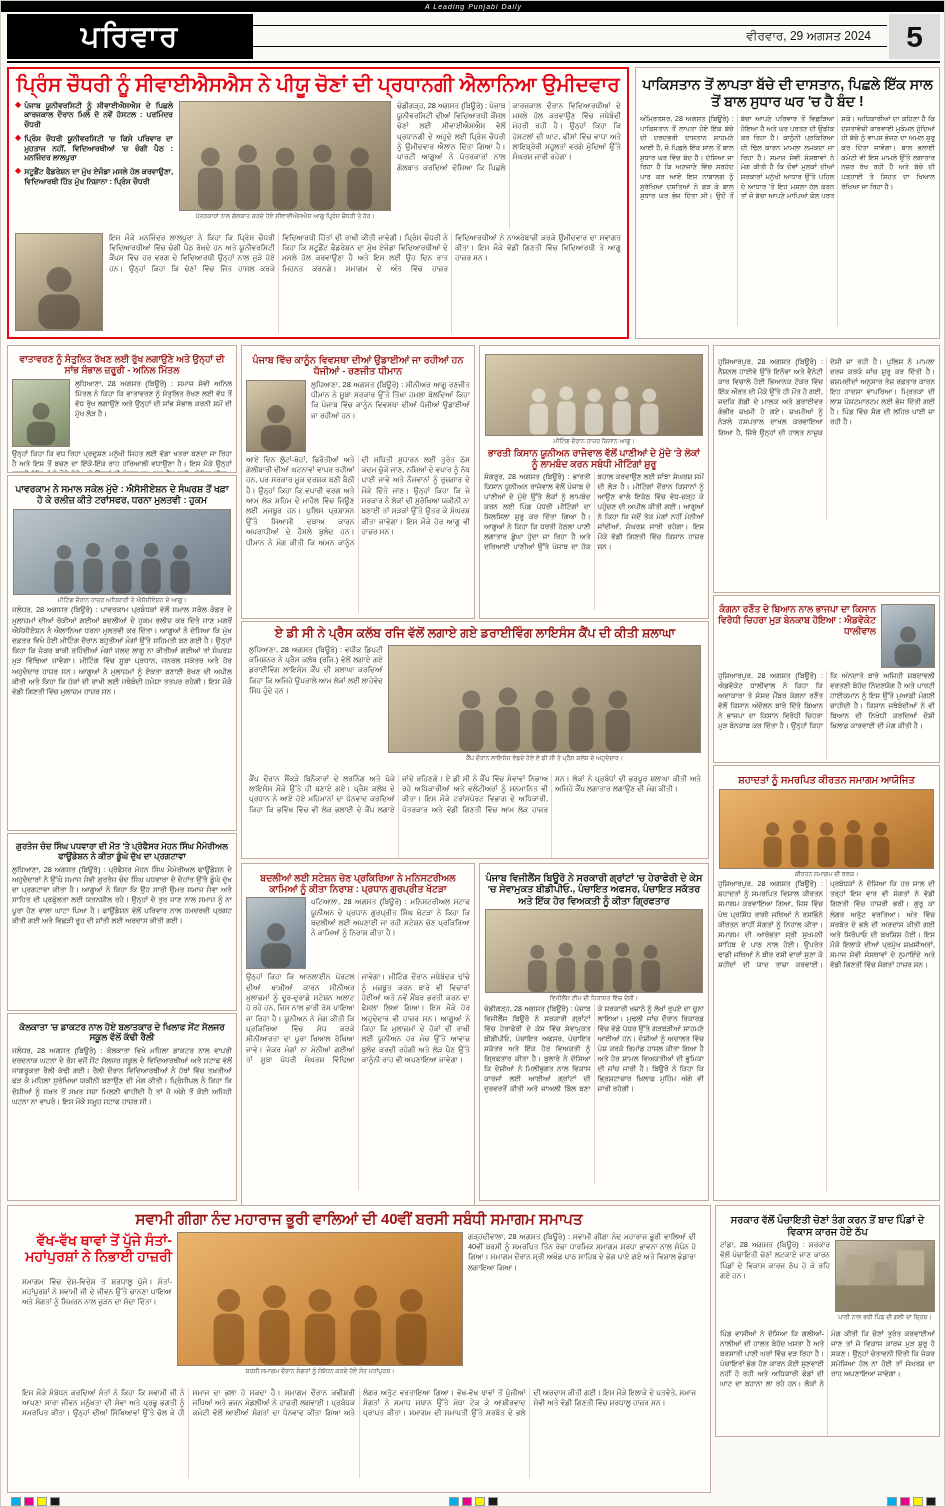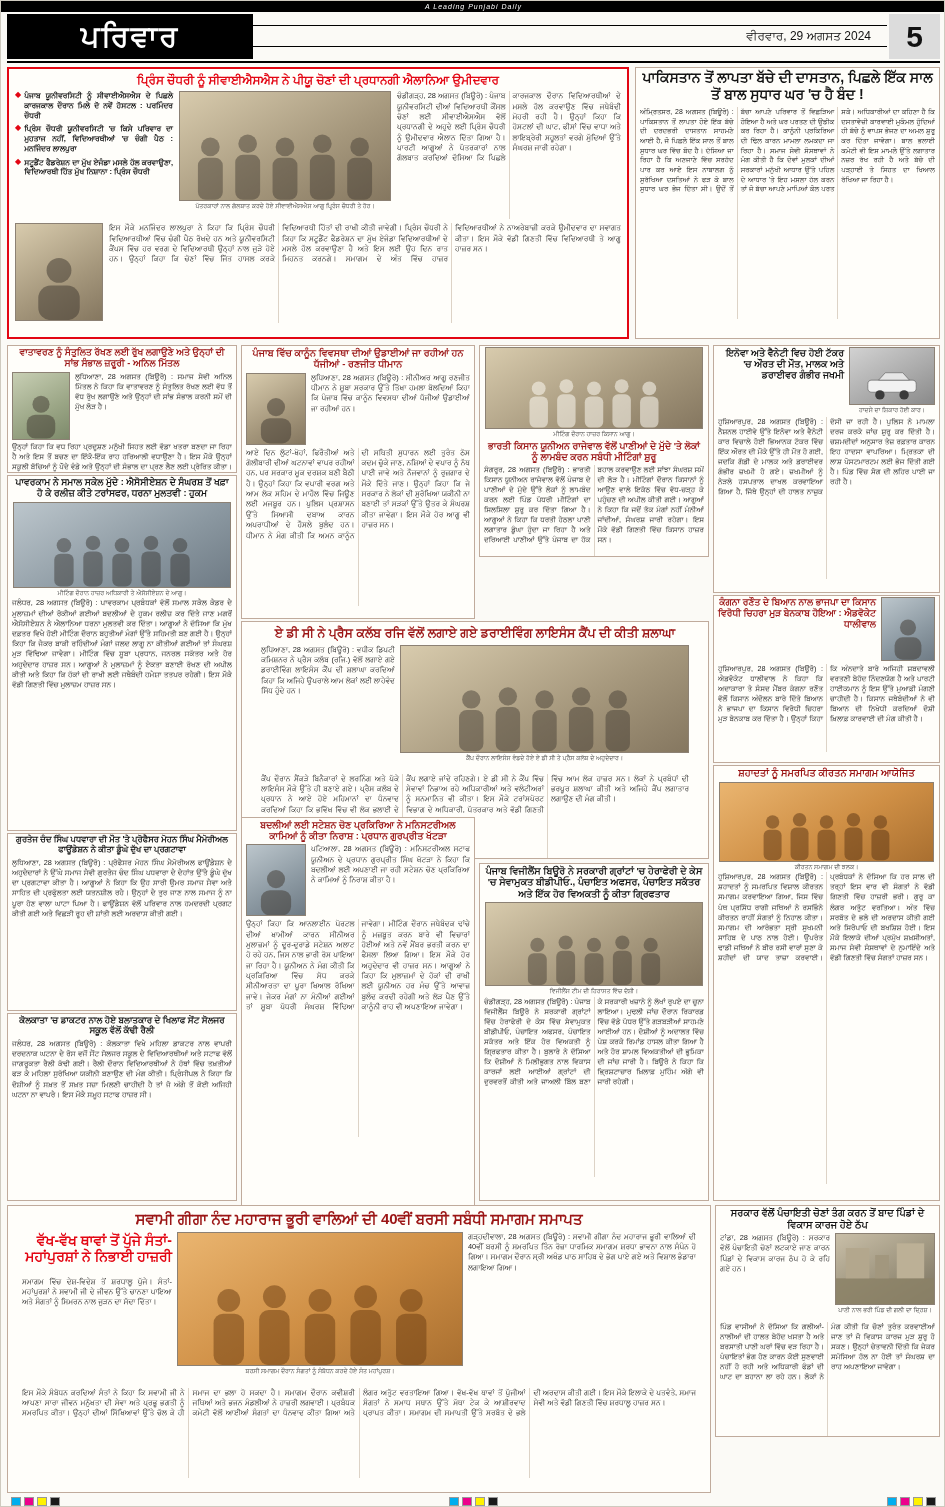--- a/index.html
+++ b/index.html
@@ -9,21 +9,21 @@
   .abs { position:absolute; }
 
   
   .topstrip { left:0; top:0; width:945px; height:11px; background:#000; color:#fff; font-size:7px; font-style:italic; display:flex; align-items:center; justify-content:center; letter-spacing:1px; }
   .logo-box { left:6px; top:13px; width:246px; height:45px; background:#000; color:#fff; display:flex; align-items:center; justify-content:center; font-weight:bold; font-size:29px; letter-spacing:2px; }
   .date-bar { left:252px; top:24px; width:634px; height:22px; border-top:1px solid #000; border-bottom:1px solid #000; display:flex; align-items:center; justify-content:flex-end; padding-right:16px; font-weight:normal; font-size:12px; color:#111; }
   .pagenum-box { left:888px; top:13px; width:51px; height:45px; background:#dcdcdc; display:flex; align-items:center; justify-content:center; font-size:30px; font-weight:bold; color:#111; }
   .header-rule { left:6px; top:60px; width:933px; height:2px; background:#000; }
 
   
-  .box { border:1px solid #c0ab9c; background:#fffefa; padding:1px 4px; overflow:hidden; }
+  .box { border:1px solid #c0ab9c; background:#fffefa; padding:8px 4px; overflow:hidden; }
   .headline { font-weight:bold; text-align:center; line-height:1.18; }
   .h-red { color:#e30613; }
   .h-maroon { color:#9b1515; }
   .h-black { color:#141414; }
   .bodytxt { font-size:7.4px; line-height:1.4; text-align:justify; color:#232323; overflow:hidden; }
   .cols-2 { column-count:2; column-gap:7px; column-rule:1px solid #ddd3c6; }
   .cols-3 { column-count:3; column-gap:7px; column-rule:1px solid #ddd3c6; }
   .cols-4 { column-count:4; column-gap:8px; column-rule:1px solid #ddd3c6; }
   .caption { font-size:6.2px; line-height:1.25; text-align:center; color:#444; padding-top:1px; }
 
@@ -32,21 +32,21 @@
   .sil { position:absolute; bottom:0; left:0; width:100%; height:72%; }
   .ph-tan   { background:linear-gradient(150deg,#d8cbad,#a5977c 60%,#857760); }
   .ph-blue  { background:linear-gradient(150deg,#bcc6cc,#8b98a1 60%,#6f7b85); }
   .ph-orange{ background:linear-gradient(150deg,#eab570,#cf8f45 55%,#a96f30); }
   .ph-grey  { background:linear-gradient(150deg,#d2d2d2,#a8a8a8 60%,#8a8a8a); }
   .ph-green { background:linear-gradient(150deg,#c8cfb4,#9aa585 60%,#7d8a6b); }
   .ph-flood { background:linear-gradient(150deg,#c9bfa8,#9e957f 55%,#77705e); }
 
   
   .lead { left:6px; top:66px; width:622px; height:272px; border:2px solid #e30613; background:#fffefa; padding:3px 6px; overflow:hidden; }
-  .lead-head { font-size:12px; margin:1px 0 4px; }
+  .lead-head { font-size:20px; margin:1px 0 4px; }
   .lead-row { display:flex; gap:6px; height:128px; }
   .bullets { width:158px; display:flex; flex-direction:column; gap:4px; }
   .bullet { display:flex; gap:3px; font-size:7.5px; font-weight:bold; line-height:1.3; color:#111; text-align:justify; }
   .diamond { color:#e30613; font-size:8px; line-height:1.1; }
   .lead-bottom { display:flex; gap:6px; height:102px; margin-top:4px; }
 
   .flexrow { display:flex; gap:5px; }
   .regmarks { left:0; top:1495px; width:945px; height:10px; display:flex; align-items:center; justify-content:space-between; padding:0 10px; }
   .markgroup { display:flex; gap:3px; }
   .mark { width:10px; height:9px; border:0.5px solid #999; }
@@ -175,21 +175,21 @@
               <circle cx="20" cy="14" r="9"></circle>
               <rect x="5" y="25" width="30" height="25" rx="9"></rect>
             </g>
           </svg>
       </div>
       <div class="bodytxt" style="flex:1; height:72px">ਲੁਧਿਆਣਾ, 28 ਅਗਸਤ (ਬਿਊਰੋ) : ਸੀਨੀਅਰ ਆਗੂ ਰਣਜੀਤ ਧੀਮਾਨ ਨੇ ਸੂਬਾ ਸਰਕਾਰ ਉੱਤੇ ਤਿੱਖਾ ਹਮਲਾ ਬੋਲਦਿਆਂ ਕਿਹਾ ਕਿ ਪੰਜਾਬ ਵਿੱਚ ਕਾਨੂੰਨ ਵਿਵਸਥਾ ਦੀਆਂ ਧੱਜੀਆਂ ਉਡਾਈਆਂ ਜਾ ਰਹੀਆਂ ਹਨ।</div>
     </div>
     <div class="bodytxt cols-2" style="height:158px; margin-top:3px">ਆਏ ਦਿਨ ਲੁੱਟਾਂ-ਖੋਹਾਂ, ਫਿਰੌਤੀਆਂ ਅਤੇ ਗੋਲੀਬਾਰੀ ਦੀਆਂ ਘਟਨਾਵਾਂ ਵਾਪਰ ਰਹੀਆਂ ਹਨ, ਪਰ ਸਰਕਾਰ ਮੂਕ ਦਰਸ਼ਕ ਬਣੀ ਬੈਠੀ ਹੈ। ਉਨ੍ਹਾਂ ਕਿਹਾ ਕਿ ਵਪਾਰੀ ਵਰਗ ਅਤੇ ਆਮ ਲੋਕ ਸਹਿਮ ਦੇ ਮਾਹੌਲ ਵਿੱਚ ਜਿਊਣ ਲਈ ਮਜਬੂਰ ਹਨ। ਪੁਲਿਸ ਪ੍ਰਸ਼ਾਸਨ ਉੱਤੇ ਸਿਆਸੀ ਦਬਾਅ ਕਾਰਨ ਅਪਰਾਧੀਆਂ ਦੇ ਹੌਸਲੇ ਬੁਲੰਦ ਹਨ। ਧੀਮਾਨ ਨੇ ਮੰਗ ਕੀਤੀ ਕਿ ਅਮਨ ਕਾਨੂੰਨ ਦੀ ਸਥਿਤੀ ਸੁਧਾਰਨ ਲਈ ਤੁਰੰਤ ਠੋਸ ਕਦਮ ਚੁੱਕੇ ਜਾਣ, ਨਸ਼ਿਆਂ ਦੇ ਵਪਾਰ ਨੂੰ ਨੱਥ ਪਾਈ ਜਾਵੇ ਅਤੇ ਨੌਜਵਾਨਾਂ ਨੂੰ ਰੁਜ਼ਗਾਰ ਦੇ ਮੌਕੇ ਦਿੱਤੇ ਜਾਣ। ਉਨ੍ਹਾਂ ਕਿਹਾ ਕਿ ਜੇ ਸਰਕਾਰ ਨੇ ਲੋਕਾਂ ਦੀ ਸੁਰੱਖਿਆ ਯਕੀਨੀ ਨਾ ਬਣਾਈ ਤਾਂ ਸੜਕਾਂ ਉੱਤੇ ਉਤਰ ਕੇ ਸੰਘਰਸ਼ ਕੀਤਾ ਜਾਵੇਗਾ। ਇਸ ਮੌਕੇ ਹੋਰ ਆਗੂ ਵੀ ਹਾਜ਼ਰ ਸਨ।</div>
   </div>
 
-  <div class="abs box" style="left:478px; top:344px; width:230px; height:212px">
+  <div class="abs box" style="left:478px; top:344px; width:230px; height:274px">
     <div class="photo ph-tan" style="width:218px; height:82px; margin:0 auto">
       <svg class="sil" viewBox="0 0 120 50" preserveAspectRatio="xMidYMax meet">
           <g fill="#fdfaf2" opacity="0.55">
             <circle cx="12" cy="16" r="6"></circle>
             <rect x="4" y="23" width="16" height="27" rx="5"></rect>
             <circle cx="36" cy="14" r="6"></circle>
             <rect x="28" y="21" width="16" height="29" rx="5"></rect>
             <circle cx="60" cy="16" r="6"></circle>
             <rect x="52" y="23" width="16" height="27" rx="5"></rect>
             <circle cx="84" cy="14" r="6"></circle>
@@ -197,21 +197,21 @@
             <circle cx="108" cy="16" r="6"></circle>
             <rect x="100" y="23" width="16" height="27" rx="5"></rect>
           </g>
         </svg>
     </div>
     <div class="caption">ਮੀਟਿੰਗ ਦੌਰਾਨ ਹਾਜ਼ਰ ਕਿਸਾਨ ਆਗੂ।</div>
     <div class="headline h-maroon" style="font-size:9.4px; margin:2px 0 3px">ਭਾਰਤੀ ਕਿਸਾਨ ਯੂਨੀਅਨ ਰਾਜੇਵਾਲ ਵੱਲੋਂ ਪਾਣੀਆਂ ਦੇ ਮੁੱਦੇ 'ਤੇ ਲੋਕਾਂ ਨੂੰ ਲਾਮਬੰਦ ਕਰਨ ਸਬੰਧੀ ਮੀਟਿੰਗਾਂ ਸ਼ੁਰੂ</div>
     <div class="bodytxt cols-2" style="height:138px; font-size:7.2px">ਸੰਗਰੂਰ, 28 ਅਗਸਤ (ਬਿਊਰੋ) : ਭਾਰਤੀ ਕਿਸਾਨ ਯੂਨੀਅਨ ਰਾਜੇਵਾਲ ਵੱਲੋਂ ਪੰਜਾਬ ਦੇ ਪਾਣੀਆਂ ਦੇ ਮੁੱਦੇ ਉੱਤੇ ਲੋਕਾਂ ਨੂੰ ਲਾਮਬੰਦ ਕਰਨ ਲਈ ਪਿੰਡ ਪੱਧਰੀ ਮੀਟਿੰਗਾਂ ਦਾ ਸਿਲਸਿਲਾ ਸ਼ੁਰੂ ਕਰ ਦਿੱਤਾ ਗਿਆ ਹੈ। ਆਗੂਆਂ ਨੇ ਕਿਹਾ ਕਿ ਧਰਤੀ ਹੇਠਲਾ ਪਾਣੀ ਲਗਾਤਾਰ ਡੂੰਘਾ ਹੁੰਦਾ ਜਾ ਰਿਹਾ ਹੈ ਅਤੇ ਦਰਿਆਈ ਪਾਣੀਆਂ ਉੱਤੇ ਪੰਜਾਬ ਦਾ ਹੱਕ ਬਹਾਲ ਕਰਵਾਉਣ ਲਈ ਸਾਂਝਾ ਸੰਘਰਸ਼ ਸਮੇਂ ਦੀ ਲੋੜ ਹੈ। ਮੀਟਿੰਗਾਂ ਦੌਰਾਨ ਕਿਸਾਨਾਂ ਨੂੰ ਆਉਣ ਵਾਲੇ ਇਕੱਠ ਵਿੱਚ ਵੱਧ-ਚੜ੍ਹ ਕੇ ਪਹੁੰਚਣ ਦੀ ਅਪੀਲ ਕੀਤੀ ਗਈ। ਆਗੂਆਂ ਨੇ ਕਿਹਾ ਕਿ ਜਦੋਂ ਤੱਕ ਮੰਗਾਂ ਨਹੀਂ ਮੰਨੀਆਂ ਜਾਂਦੀਆਂ, ਸੰਘਰਸ਼ ਜਾਰੀ ਰਹੇਗਾ। ਇਸ ਮੌਕੇ ਵੱਡੀ ਗਿਣਤੀ ਵਿੱਚ ਕਿਸਾਨ ਹਾਜ਼ਰ ਸਨ।</div>
   </div>
 
-  <div class="abs box" style="left:240px; top:620px; width:468px; height:238px; padding:4px 19px">
+  <div class="abs box" style="left:240px; top:620px; width:468px; height:238px; padding:4px 7px">
     <div class="headline h-maroon" style="font-size:12.5px; margin-bottom:4px">ਏ ਡੀ ਸੀ ਨੇ ਪ੍ਰੈਸ ਕਲੱਬ ਰਜਿ ਵੱਲੋਂ ਲਗਾਏ ਗਏ ਡਰਾਈਵਿੰਗ ਲਾਇਸੰਸ ਕੈਂਪ ਦੀ ਕੀਤੀ ਸ਼ਲਾਘਾ</div>
     <div class="flexrow" style="height:126px">
       <div class="bodytxt" style="width:134px; flex:none; height:126px">ਲੁਧਿਆਣਾ, 28 ਅਗਸਤ (ਬਿਊਰੋ) : ਵਧੀਕ ਡਿਪਟੀ ਕਮਿਸ਼ਨਰ ਨੇ ਪ੍ਰੈਸ ਕਲੱਬ (ਰਜਿ.) ਵੱਲੋਂ ਲਗਾਏ ਗਏ ਡਰਾਈਵਿੰਗ ਲਾਇਸੰਸ ਕੈਂਪ ਦੀ ਸ਼ਲਾਘਾ ਕਰਦਿਆਂ ਕਿਹਾ ਕਿ ਅਜਿਹੇ ਉਪਰਾਲੇ ਆਮ ਲੋਕਾਂ ਲਈ ਲਾਹੇਵੰਦ ਸਿੱਧ ਹੁੰਦੇ ਹਨ।</div>
       <div style="flex:1">
         <div class="photo ph-tan" style="height:108px">
           <svg class="sil" viewBox="0 0 120 50" preserveAspectRatio="xMidYMax meet">
               <g fill="#3f3830" opacity="0.45">
                 <circle cx="12" cy="16" r="6"></circle>
                 <rect x="4" y="23" width="16" height="27" rx="5"></rect>
                 <circle cx="36" cy="14" r="6"></circle>
@@ -224,21 +224,21 @@
                 <rect x="100" y="23" width="16" height="27" rx="5"></rect>
               </g>
             </svg>
         </div>
         <div class="caption">ਕੈਂਪ ਦੌਰਾਨ ਲਾਇਸੰਸ ਵੰਡਦੇ ਹੋਏ ਏ ਡੀ ਸੀ ਤੇ ਪ੍ਰੈਸ ਕਲੱਬ ਦੇ ਅਹੁਦੇਦਾਰ।</div>
       </div>
     </div>
     <div class="bodytxt cols-3" style="height:84px; margin-top:3px">ਕੈਂਪ ਦੌਰਾਨ ਸੈਂਕੜੇ ਬਿਨੈਕਾਰਾਂ ਦੇ ਲਰਨਿੰਗ ਅਤੇ ਪੱਕੇ ਲਾਇਸੰਸ ਮੌਕੇ ਉੱਤੇ ਹੀ ਬਣਾਏ ਗਏ। ਪ੍ਰੈਸ ਕਲੱਬ ਦੇ ਪ੍ਰਧਾਨ ਨੇ ਆਏ ਹੋਏ ਮਹਿਮਾਨਾਂ ਦਾ ਧੰਨਵਾਦ ਕਰਦਿਆਂ ਕਿਹਾ ਕਿ ਭਵਿੱਖ ਵਿੱਚ ਵੀ ਲੋਕ ਭਲਾਈ ਦੇ ਕੈਂਪ ਲਗਾਏ ਜਾਂਦੇ ਰਹਿਣਗੇ। ਏ ਡੀ ਸੀ ਨੇ ਕੈਂਪ ਵਿੱਚ ਸੇਵਾਵਾਂ ਨਿਭਾਅ ਰਹੇ ਅਧਿਕਾਰੀਆਂ ਅਤੇ ਵਲੰਟੀਅਰਾਂ ਨੂੰ ਸਨਮਾਨਿਤ ਵੀ ਕੀਤਾ। ਇਸ ਮੌਕੇ ਟਰਾਂਸਪੋਰਟ ਵਿਭਾਗ ਦੇ ਅਧਿਕਾਰੀ, ਪੱਤਰਕਾਰ ਅਤੇ ਵੱਡੀ ਗਿਣਤੀ ਵਿੱਚ ਆਮ ਲੋਕ ਹਾਜ਼ਰ ਸਨ। ਲੋਕਾਂ ਨੇ ਪ੍ਰਬੰਧਾਂ ਦੀ ਭਰਪੂਰ ਸ਼ਲਾਘਾ ਕੀਤੀ ਅਤੇ ਅਜਿਹੇ ਕੈਂਪ ਲਗਾਤਾਰ ਲਗਾਉਣ ਦੀ ਮੰਗ ਕੀਤੀ।</div>
   </div>
 
-  <div class="abs box" style="left:240px; top:816px; width:234px; height:435px">
+  <div class="abs box" style="left:240px; top:862px; width:234px; height:435px">
     <div class="headline h-maroon" style="font-size:9.4px; margin-bottom:3px">ਬਦਲੀਆਂ ਲਈ ਸਟੇਸ਼ਨ ਚੋਣ ਪ੍ਰਕਿਰਿਆ ਨੇ ਮਨਿਸਟਰੀਅਲ ਕਾਮਿਆਂ ਨੂੰ ਕੀਤਾ ਨਿਰਾਸ਼ : ਪ੍ਰਧਾਨ ਗੁਰਪ੍ਰੀਤ ਖੱਟੜਾ</div>
     <div class="flexrow">
       <div class="photo ph-blue" style="width:60px; height:72px; flex:none">
         <svg class="sil" viewBox="0 0 40 50" preserveAspectRatio="xMidYMax meet">
             <g fill="#3f3830" opacity="0.5">
               <circle cx="20" cy="14" r="9"></circle>
               <rect x="5" y="25" width="30" height="25" rx="9"></rect>
             </g>
           </svg>
       </div>
@@ -263,36 +263,20 @@
             <circle cx="108" cy="16" r="6"></circle>
             <rect x="100" y="23" width="16" height="27" rx="5"></rect>
           </g>
         </svg>
     </div>
     <div class="caption">ਵਿਜੀਲੈਂਸ ਟੀਮ ਦੀ ਹਿਰਾਸਤ ਵਿੱਚ ਦੋਸ਼ੀ।</div>
     <div class="bodytxt cols-2" style="height:180px; margin-top:2px; font-size:7.2px">ਚੰਡੀਗੜ੍ਹ, 28 ਅਗਸਤ (ਬਿਊਰੋ) : ਪੰਜਾਬ ਵਿਜੀਲੈਂਸ ਬਿਊਰੋ ਨੇ ਸਰਕਾਰੀ ਗ੍ਰਾਂਟਾਂ ਵਿੱਚ ਹੇਰਾਫੇਰੀ ਦੇ ਕੇਸ ਵਿੱਚ ਸੇਵਾਮੁਕਤ ਬੀਡੀਪੀਓ, ਪੰਚਾਇਤ ਅਫਸਰ, ਪੰਚਾਇਤ ਸਕੱਤਰ ਅਤੇ ਇੱਕ ਹੋਰ ਵਿਅਕਤੀ ਨੂੰ ਗ੍ਰਿਫਤਾਰ ਕੀਤਾ ਹੈ। ਬੁਲਾਰੇ ਨੇ ਦੱਸਿਆ ਕਿ ਦੋਸ਼ੀਆਂ ਨੇ ਮਿਲੀਭੁਗਤ ਨਾਲ ਵਿਕਾਸ ਕਾਰਜਾਂ ਲਈ ਆਈਆਂ ਗ੍ਰਾਂਟਾਂ ਦੀ ਦੁਰਵਰਤੋਂ ਕੀਤੀ ਅਤੇ ਜਾਅਲੀ ਬਿੱਲ ਬਣਾ ਕੇ ਸਰਕਾਰੀ ਖਜ਼ਾਨੇ ਨੂੰ ਲੱਖਾਂ ਰੁਪਏ ਦਾ ਚੂਨਾ ਲਾਇਆ। ਮੁਢਲੀ ਜਾਂਚ ਦੌਰਾਨ ਰਿਕਾਰਡ ਵਿੱਚ ਵੱਡੇ ਪੱਧਰ ਉੱਤੇ ਗੜਬੜੀਆਂ ਸਾਹਮਣੇ ਆਈਆਂ ਹਨ। ਦੋਸ਼ੀਆਂ ਨੂੰ ਅਦਾਲਤ ਵਿੱਚ ਪੇਸ਼ ਕਰਕੇ ਰਿਮਾਂਡ ਹਾਸਲ ਕੀਤਾ ਗਿਆ ਹੈ ਅਤੇ ਹੋਰ ਸ਼ਾਮਲ ਵਿਅਕਤੀਆਂ ਦੀ ਭੂਮਿਕਾ ਦੀ ਜਾਂਚ ਜਾਰੀ ਹੈ। ਬਿਊਰੋ ਨੇ ਕਿਹਾ ਕਿ ਭ੍ਰਿਸ਼ਟਾਚਾਰ ਖ਼ਿਲਾਫ਼ ਮੁਹਿੰਮ ਅੱਗੇ ਵੀ ਜਾਰੀ ਰਹੇਗੀ।</div>
   </div>
 
   <div class="abs box" style="left:712px; top:344px; width:227px; height:248px">
-    <div class="flexrow">
-      <div class="headline h-black" style="flex:1; font-size:9.4px; text-align:right">ਇਨੋਵਾ ਅਤੇ ਵੈਨੇਟੀ ਵਿਚ ਹੋਈ ਟੱਕਰ 'ਚ ਔਰਤ ਦੀ ਮੌਤ, ਮਾਲਕ ਅਤੇ ਡਰਾਈਵਰ ਗੰਭੀਰ ਜਖਮੀ</div>
-      <div style="width:86px; flex:none">
-        <div class="photo ph-grey" style="height:58px">
-          <svg class="sil" viewBox="0 0 100 60" preserveAspectRatio="xMidYMax meet">
-              <g>
-                <rect x="14" y="24" width="72" height="18" rx="6" fill="#f2f2f2" stroke="#666"></rect>
-                <path d="M30 24 L40 13 H66 L76 24 Z" fill="#e6e6e6" stroke="#666"></path>
-                <circle cx="32" cy="46" r="7" fill="#3a3a3a"></circle>
-                <circle cx="68" cy="46" r="7" fill="#3a3a3a"></circle>
-              </g>
-            </svg>
-        </div>
-        <div class="caption">ਹਾਦਸੇ ਦਾ ਸ਼ਿਕਾਰ ਹੋਈ ਕਾਰ।</div>
-      </div>
-    </div>
     <div class="bodytxt cols-2" style="height:162px; margin-top:3px; font-size:7.2px">ਹੁਸ਼ਿਆਰਪੁਰ, 28 ਅਗਸਤ (ਬਿਊਰੋ) : ਨੈਸ਼ਨਲ ਹਾਈਵੇ ਉੱਤੇ ਇਨੋਵਾ ਅਤੇ ਵੈਨੇਟੀ ਕਾਰ ਵਿਚਾਲੇ ਹੋਈ ਭਿਆਨਕ ਟੱਕਰ ਵਿੱਚ ਇੱਕ ਔਰਤ ਦੀ ਮੌਕੇ ਉੱਤੇ ਹੀ ਮੌਤ ਹੋ ਗਈ, ਜਦਕਿ ਗੱਡੀ ਦੇ ਮਾਲਕ ਅਤੇ ਡਰਾਈਵਰ ਗੰਭੀਰ ਜ਼ਖਮੀ ਹੋ ਗਏ। ਜ਼ਖਮੀਆਂ ਨੂੰ ਨੇੜਲੇ ਹਸਪਤਾਲ ਦਾਖਲ ਕਰਵਾਇਆ ਗਿਆ ਹੈ, ਜਿੱਥੇ ਉਨ੍ਹਾਂ ਦੀ ਹਾਲਤ ਨਾਜ਼ੁਕ ਦੱਸੀ ਜਾ ਰਹੀ ਹੈ। ਪੁਲਿਸ ਨੇ ਮਾਮਲਾ ਦਰਜ ਕਰਕੇ ਜਾਂਚ ਸ਼ੁਰੂ ਕਰ ਦਿੱਤੀ ਹੈ। ਚਸ਼ਮਦੀਦਾਂ ਅਨੁਸਾਰ ਤੇਜ਼ ਰਫ਼ਤਾਰ ਕਾਰਨ ਇਹ ਹਾਦਸਾ ਵਾਪਰਿਆ। ਮ੍ਰਿਤਕਾ ਦੀ ਲਾਸ਼ ਪੋਸਟਮਾਰਟਮ ਲਈ ਭੇਜ ਦਿੱਤੀ ਗਈ ਹੈ। ਪਿੰਡ ਵਿੱਚ ਸੋਗ ਦੀ ਲਹਿਰ ਪਾਈ ਜਾ ਰਹੀ ਹੈ।</div>
   </div>
 
   <div class="abs box" style="left:712px; top:594px; width:227px; height:168px">
     <div class="flexrow">
       <div class="headline h-maroon" style="flex:1; font-size:9.2px; text-align:right">ਕੰਗਨਾ ਰਣੌਤ ਦੇ ਬਿਆਨ ਨਾਲ ਭਾਜਪਾ ਦਾ ਕਿਸਾਨ ਵਿਰੋਧੀ ਚਿਹਰਾ ਮੁੜ ਬੇਨਕਾਬ ਹੋਇਆ : ਐਡਵੋਕੇਟ ਧਾਲੀਵਾਲ</div>
       <div class="photo ph-blue" style="width:54px; height:64px; flex:none">
         <svg class="sil" viewBox="0 0 40 50" preserveAspectRatio="xMidYMax meet">
             <g fill="#3f3830" opacity="0.5">
               <circle cx="20" cy="14" r="9"></circle>

